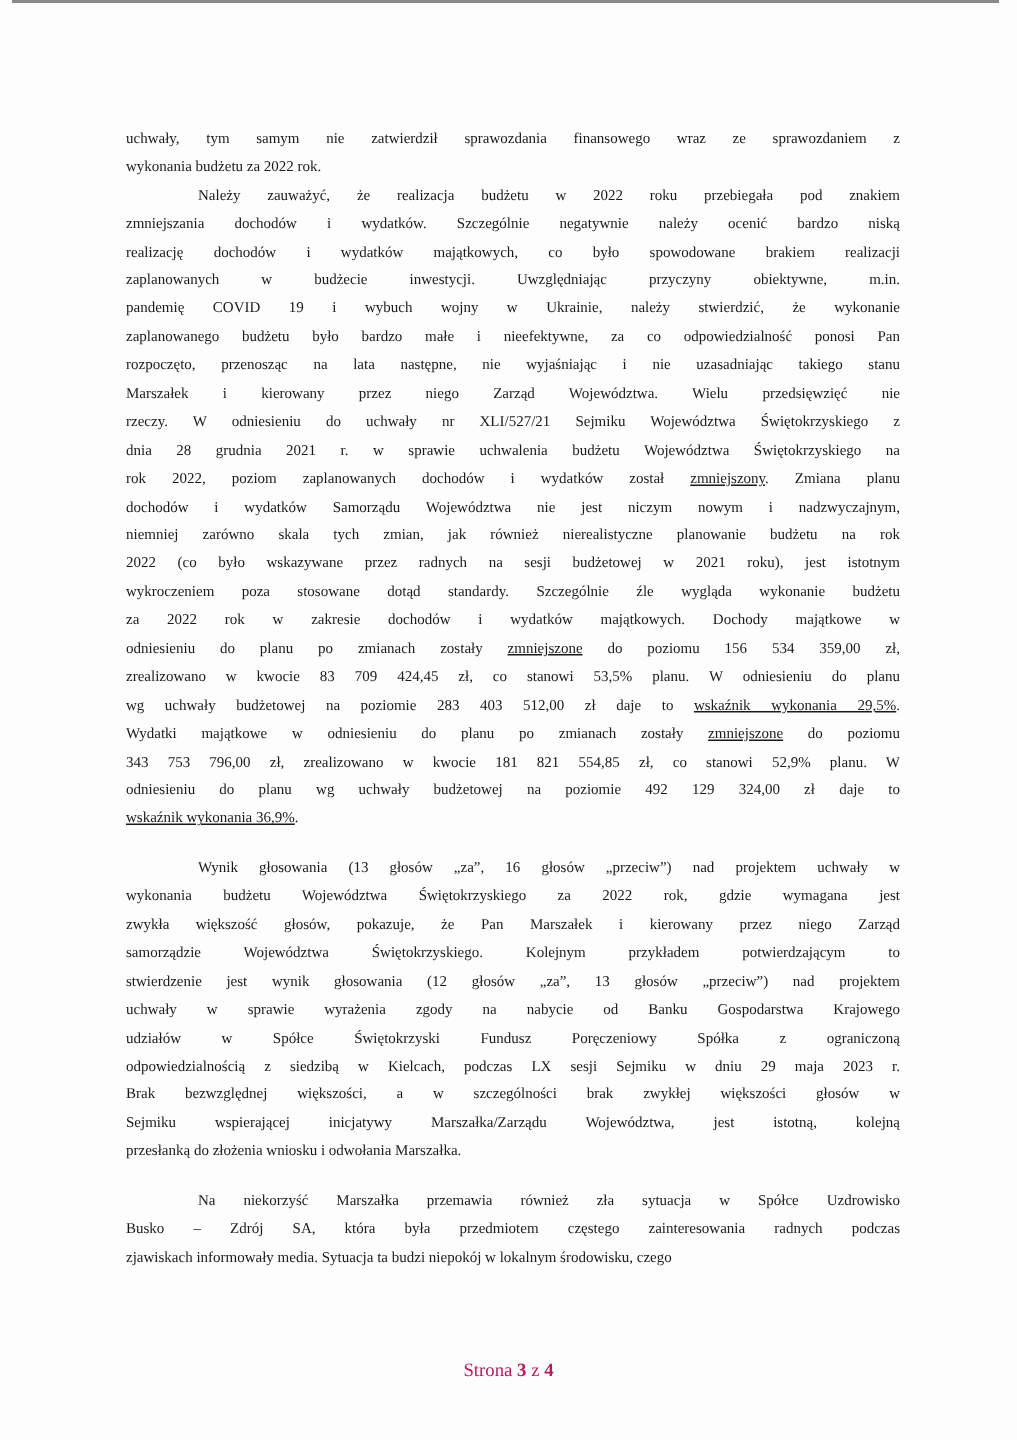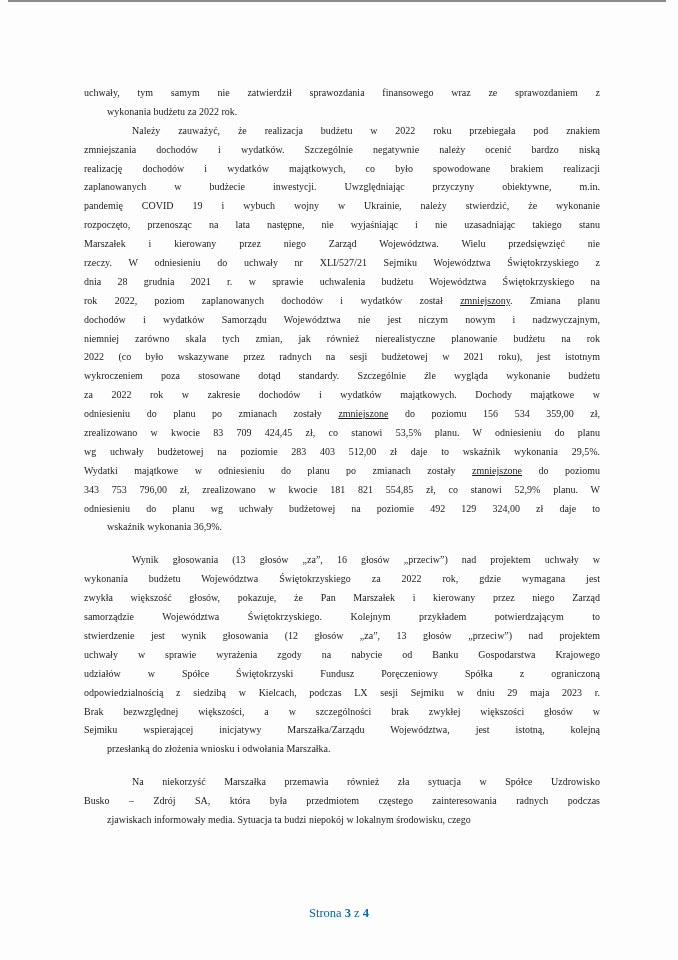--- a/index.html
+++ b/index.html
@@ -6,47 +6,48 @@
   body {
     width:678px; height:960px; background:#fdfdfd; position:relative; overflow:hidden;
     font-family:"Liberation Serif","DejaVu Serif",serif; color:#1a1a1a;
   }
   .top-rule { position:absolute; left:8px; right:12px; top:0; height:2px; background:#8a8a8a; }
   .page { position:absolute; left:84px; top:84px; width:516px; }
   .line {
     display:block; font-size:10px; line-height:18.9px; height:18.9px;
     text-align:justify; text-align-last:justify; white-space:nowrap; overflow:visible;
   }
-  .line.last { text-align-last:left;margin-left:23px; }
+  .line.last { text-align-last:left; }
   .line.indent { padding-left:48px; }
   .para-gap { height:14px; }
   .b { font-weight:normal; text-decoration:underline; }
-  .u { }
+  .u { text-decoration:underline; }
   .footer {
     position:absolute; top:906px; left:0; width:678px; text-align:center;
-    font-size:12.5px; font-family:"Liberation Serif",serif; color:#0369a1;
+    font-size:12.5px; font-family:"Liberation Serif",serif; color:#be185d;
   }
   .footer .n { font-weight:bold; }
 </style>
 </head>
 <body>
 
 <div class="top-rule"></div>
 
 <div class="page" id="page">
     <div>
       <span class="line"><span>uchwały, tym samym nie zatwierdził sprawozdania finansowego wraz ze sprawozdaniem z</span></span>
       <span class="line last"><span>wykonania budżetu za 2022 rok.</span></span>
     </div>
     <div>
       <span class="line indent"><span>Należy zauważyć, że realizacja budżetu w 2022 roku przebiegała pod znakiem</span></span>
       <span class="line"><span>zmniejszania dochodów i wydatków. Szczególnie negatywnie należy ocenić bardzo niską</span></span>
       <span class="line"><span>realizację dochodów i wydatków majątkowych, co było spowodowane brakiem realizacji</span></span>
       <span class="line"><span>zaplanowanych w budżecie inwestycji. Uwzględniając przyczyny obiektywne, m.in.</span></span>
       <span class="line"><span>pandemię COVID 19 i wybuch wojny w Ukrainie, należy stwierdzić, że wykonanie</span></span>
+      <span class="line"><span>zaplanowanego budżetu było bardzo małe i nieefektywne, za co odpowiedzialność ponosi Pan</span></span>
       <span class="line"><span>rozpoczęto, przenosząc na lata następne, nie wyjaśniając i nie uzasadniając takiego stanu</span></span>
       <span class="line"><span>Marszałek i kierowany przez niego Zarząd Województwa. Wielu przedsięwzięć nie</span></span>
       <span class="line"><span>rzeczy. W odniesieniu do uchwały nr XLI/527/21 Sejmiku Województwa Świętokrzyskiego z</span></span>
       <span class="line"><span>dnia 28 grudnia 2021 r. w sprawie uchwalenia budżetu Województwa Świętokrzyskiego na</span></span>
       <span class="line"><span>rok 2022, poziom zaplanowanych dochodów i wydatków został </span><span class="b">zmniejszony</span><span>. Zmiana planu</span></span>
       <span class="line"><span>dochodów i wydatków Samorządu Województwa nie jest niczym nowym i nadzwyczajnym,</span></span>
       <span class="line"><span>niemniej zarówno skala tych zmian, jak również nierealistyczne planowanie budżetu na rok</span></span>
       <span class="line"><span>2022 (co było wskazywane przez radnych na sesji budżetowej w 2021 roku), jest istotnym</span></span>
       <span class="line"><span>wykroczeniem poza stosowane dotąd standardy. Szczególnie źle wygląda wykonanie budżetu</span></span>
       <span class="line"><span>za 2022 rok w zakresie dochodów i wydatków majątkowych. Dochody majątkowe w</span></span>

